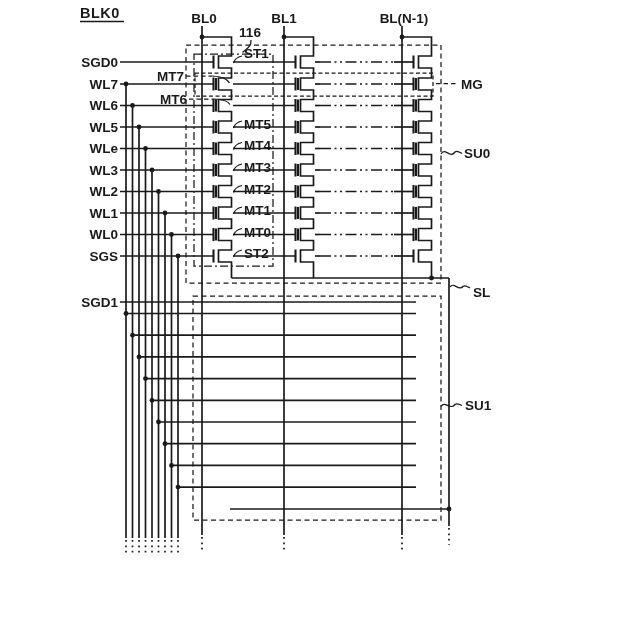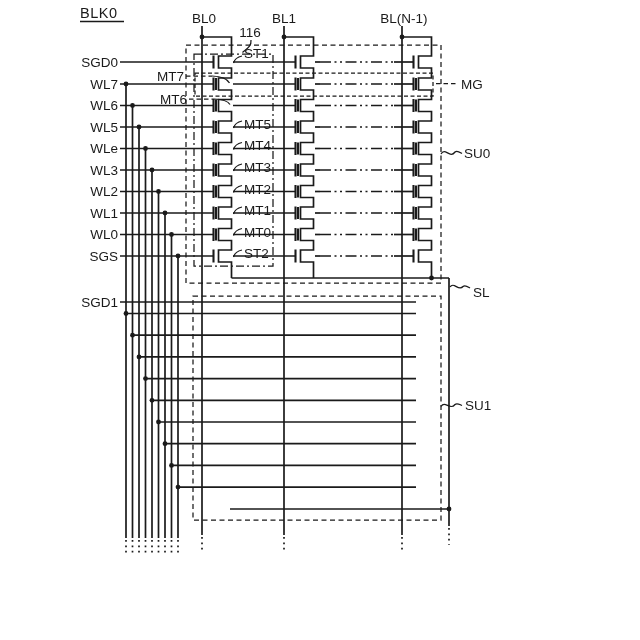--- a/index.html
+++ b/index.html
@@ -1,16 +1,16 @@
 <!DOCTYPE html>
 <html><head>
 <meta charset="utf-8">
 <style>
   html,body{margin:0;padding:0;background:#ffffff;}
-  .stage{width:640px;height:640px;position:relative;background:#ffffff;}
+  .stage{width:640px;height:640px;position:relative;background:#ffffff;font-weight:bold;}
   svg{display:block;}
   text{font-family:"Liberation Sans","DejaVu Sans",sans-serif;font-size:13.5px;fill:#1a1a1a;}
   text.title{font-size:14.5px;letter-spacing:.5px;}
 </style>
 </head>
 <body>
 
 <div class="stage">
 <svg width="640" height="640" viewBox="0 0 640 640">
   <g id="geom">

